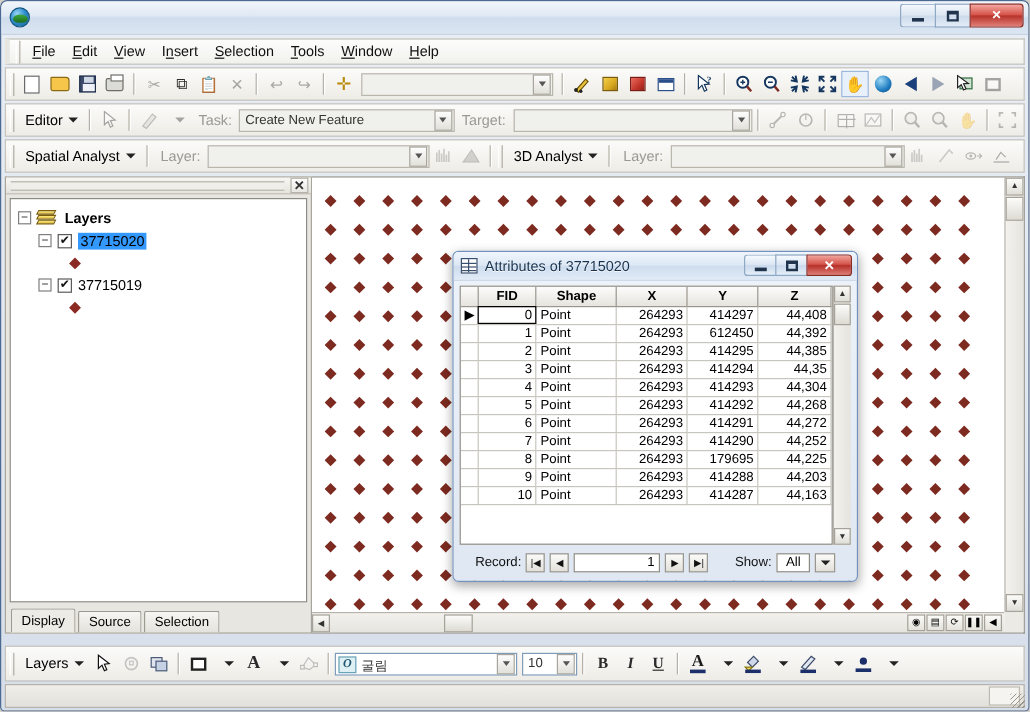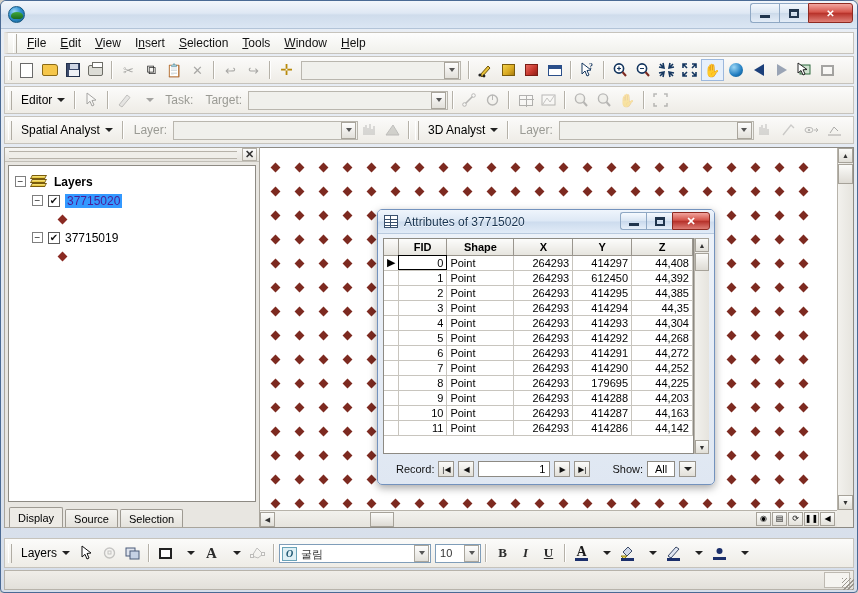--- a/index.html
+++ b/index.html
@@ -180,21 +180,21 @@
     font-size:10px; line-height:9px; color:#222;
   }
   .chk { width:12px;height:12px;border:1px solid #5a5a5a;background:#fff;margin-right:5px;flex:none;
     display:flex;align-items:center;justify-content:center;font-size:10px;color:#111;line-height:10px;}
   .layers-icon { width:17px;height:13px;margin-right:6px;position:relative;flex:none;}
   .layers-icon i{position:absolute;left:0;width:15px;height:4px;border:1px solid #7a5c0c;
     background:linear-gradient(180deg,#fbe88a,#e2c02e);transform:skewX(-28deg);font-style:normal;}
   .layers-icon i:nth-child(1){top:0;} .layers-icon i:nth-child(2){top:4px;} .layers-icon i:nth-child(3){top:8px;}
   .node-label { font-size:12px; }
   .node-label.bold { font-weight: bold; }
-  .node-label.sel { background:#3399ff; color:#4c1d95; padding:0 2px; }
+  .node-label.sel { background:#3399ff; color:#000000; padding:0 2px; }
   .sym-row { height:18px; display:flex; align-items:center; padding-left: 44px; }
   .diamond { width:7px;height:7px;background:#8a2a22;transform:rotate(45deg);}
   .toc-tabs { height: 22px; display: flex; align-items: flex-end; padding-left: 4px; }
   .toc-tab {
     height: 18px; padding: 0 8px; font-size: 11px; line-height:18px;
     border: 1px solid #9e9a92; border-bottom: none; margin-right: 2px;
     background: linear-gradient(180deg,#f6f5f2,#e4e2dc);
     border-radius: 2px 2px 0 0;
   }
   .toc-tab.active { background:#edebe6; height:20px; line-height:20px; }
@@ -466,20 +466,26 @@
     <div class="tbsep"></div>
     <div class="tbtn dis">
       <svg width="17" height="16" viewBox="0 0 17 16">
           <path d="M3 13 L11 3 L14 5.5 L6 15 Z" fill="#cfcfcf" stroke="#666"></path>
         </svg>
     </div>
     <div class="tbtn dis">
         <span class="caret"></span>
       </div>
     <div class="tbl dis">Task:</div>
+    <div class="combo gray" style="width:180px;">
+      <span class="txt">Create New Feature</span>
+      <div class="btn">
+          <i></i>
+        </div>
+    </div>
     <div class="tbl dis">Target:</div>
     <div class="combo gray" style="width:200px;">
       <span class="txt"></span>
       <div class="btn">
           <i></i>
         </div>
     </div>
     <div class="tbsep"></div>
     <div class="tbtn dis">
       <svg width="17" height="16" viewBox="0 0 17 16">
@@ -1131,28 +1137,20 @@
                 <td class="num">44,203</td>
               </tr>
               <tr>
                 <td class="c-sel"></td>
                 <td class="num">10</td>
                 <td class="txt">Point</td>
                 <td class="num">264293</td>
                 <td class="num">414287</td>
                 <td class="num">44,163</td>
               </tr>
-              <tr>
-                <td class="c-sel"></td>
-                <td class="num">11</td>
-                <td class="txt">Point</td>
-                <td class="num">264293</td>
-                <td class="num">414286</td>
-                <td class="num">44,142</td>
-              </tr>
             </tbody>
         </table>
       </div>
       <div class="grid-vscroll">
         <div class="sbtn" style="top:0;left:0;width:14px;height:14px;">▲</div>
         <div class="sthumb" style="top:15px;left:0;width:14px;height:18px;"></div>
         <div class="sbtn" style="bottom:0;left:0;width:14px;height:14px;">▼</div>
       </div>
     </div>
 

